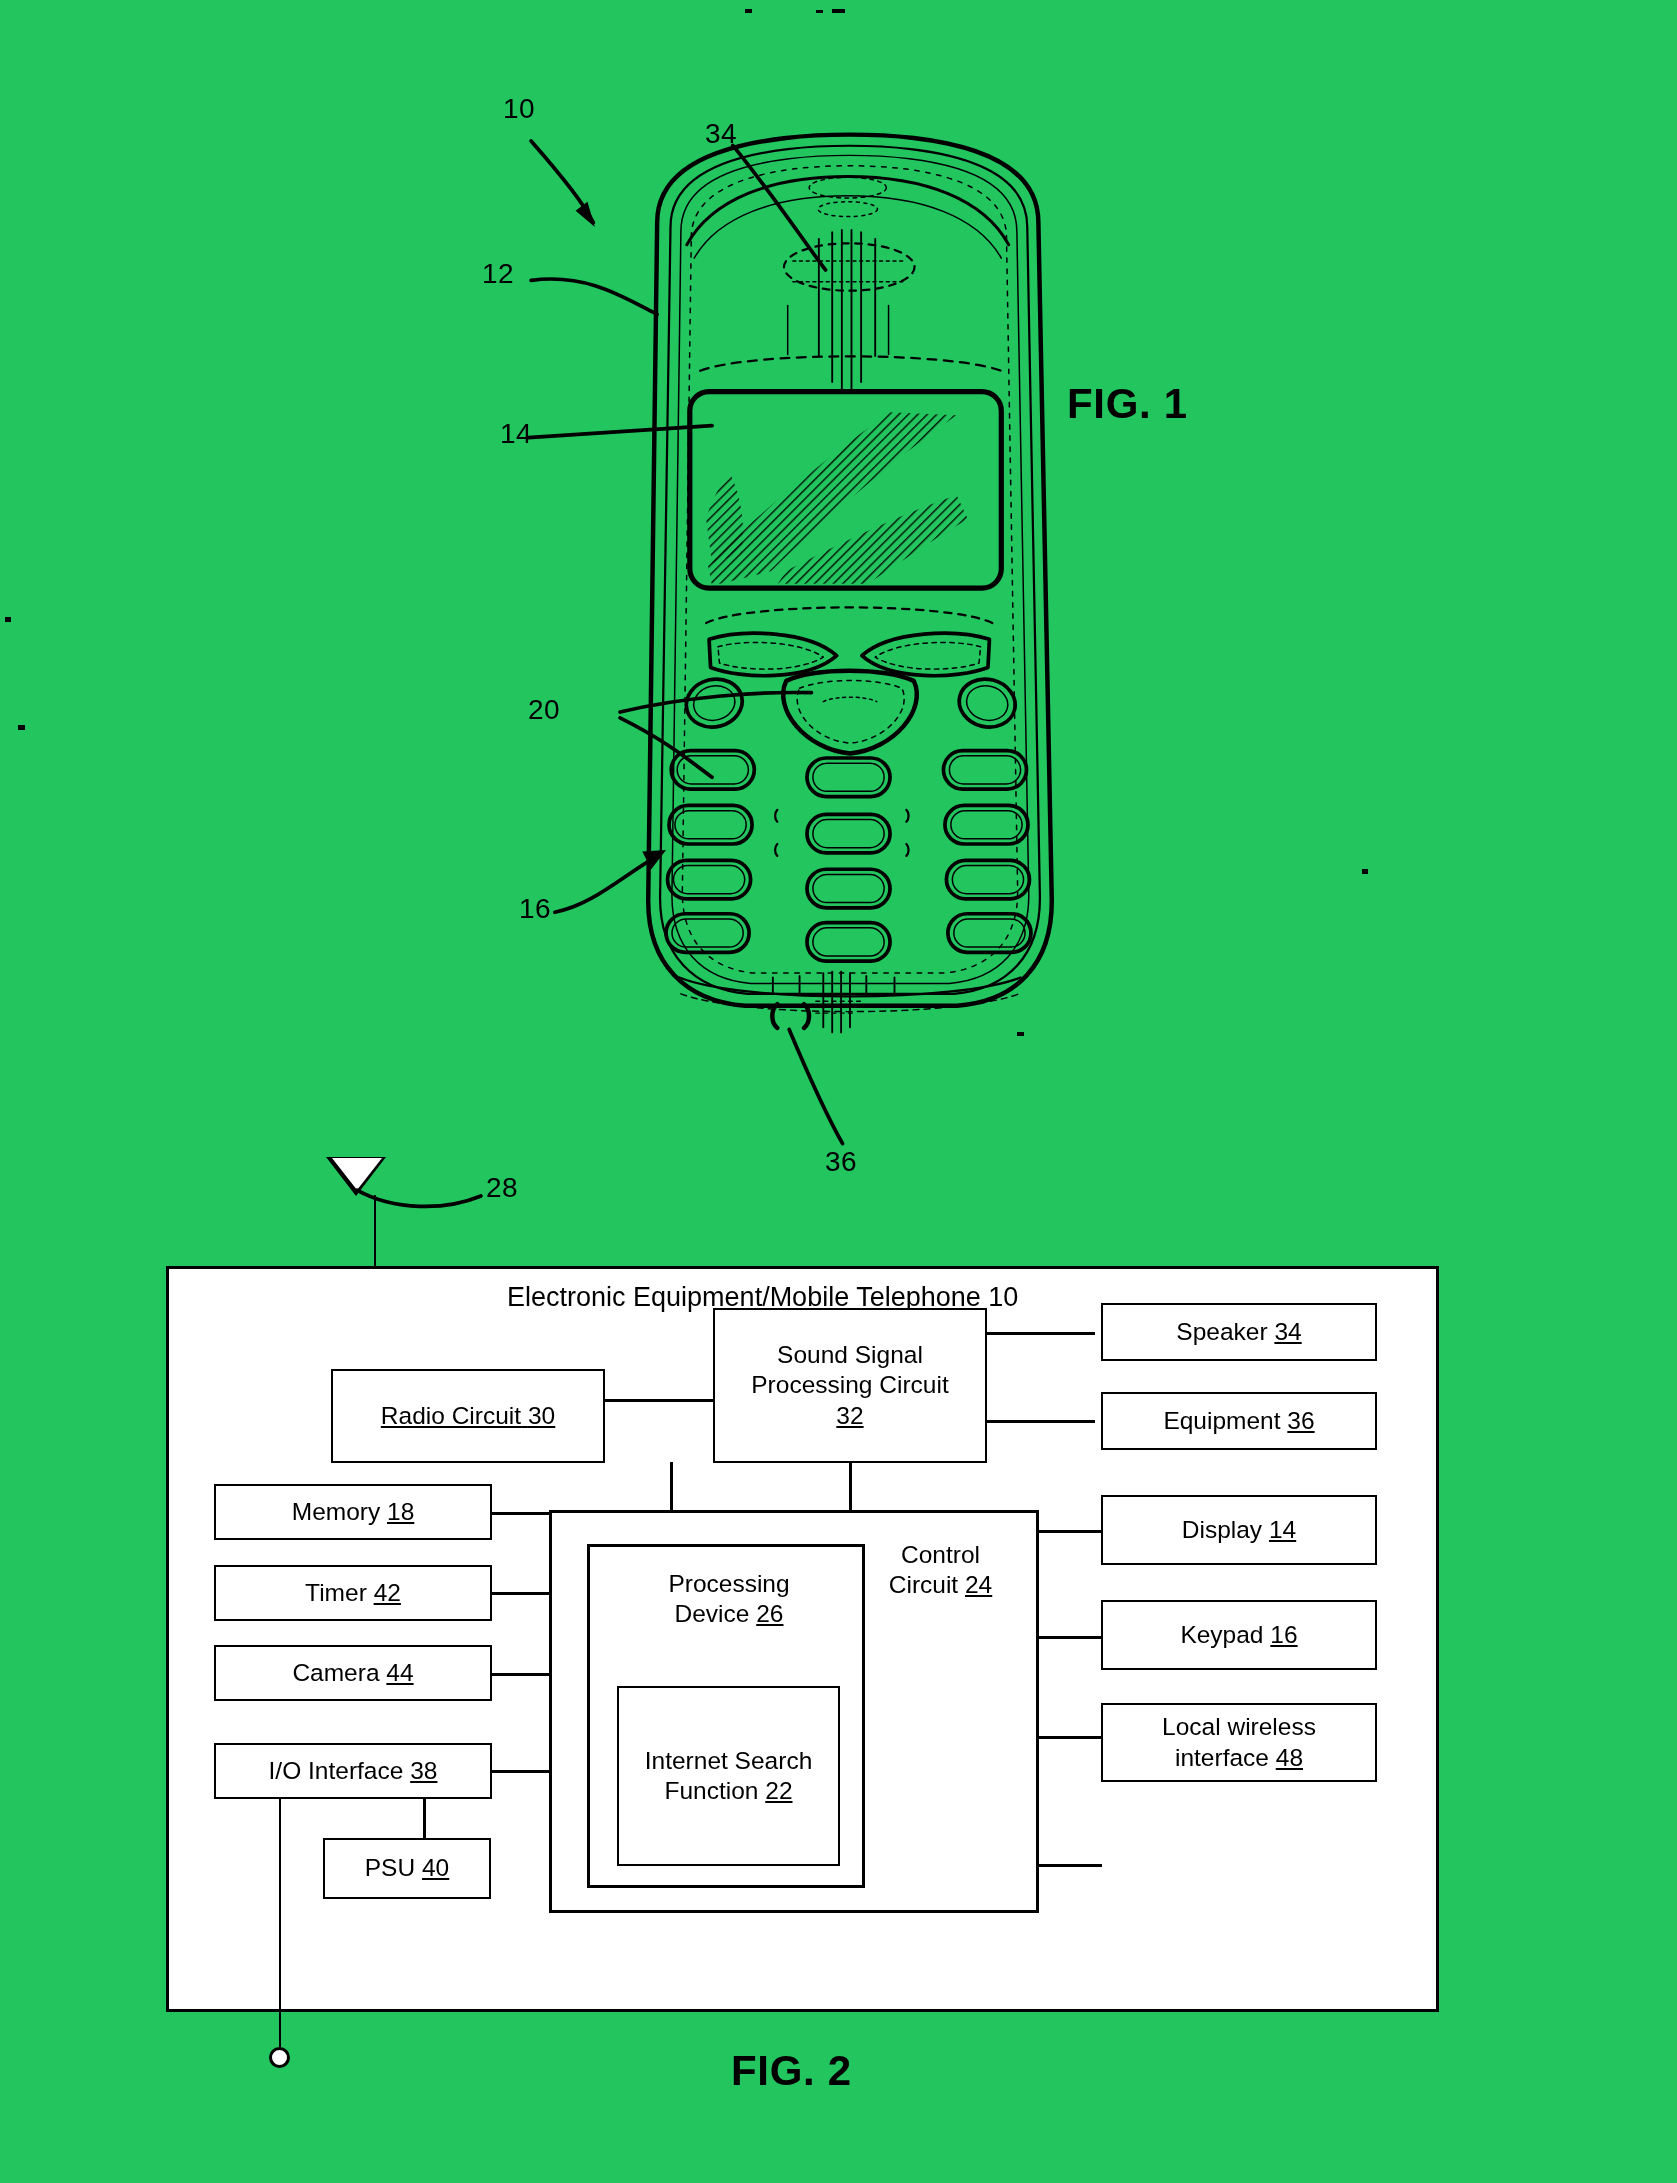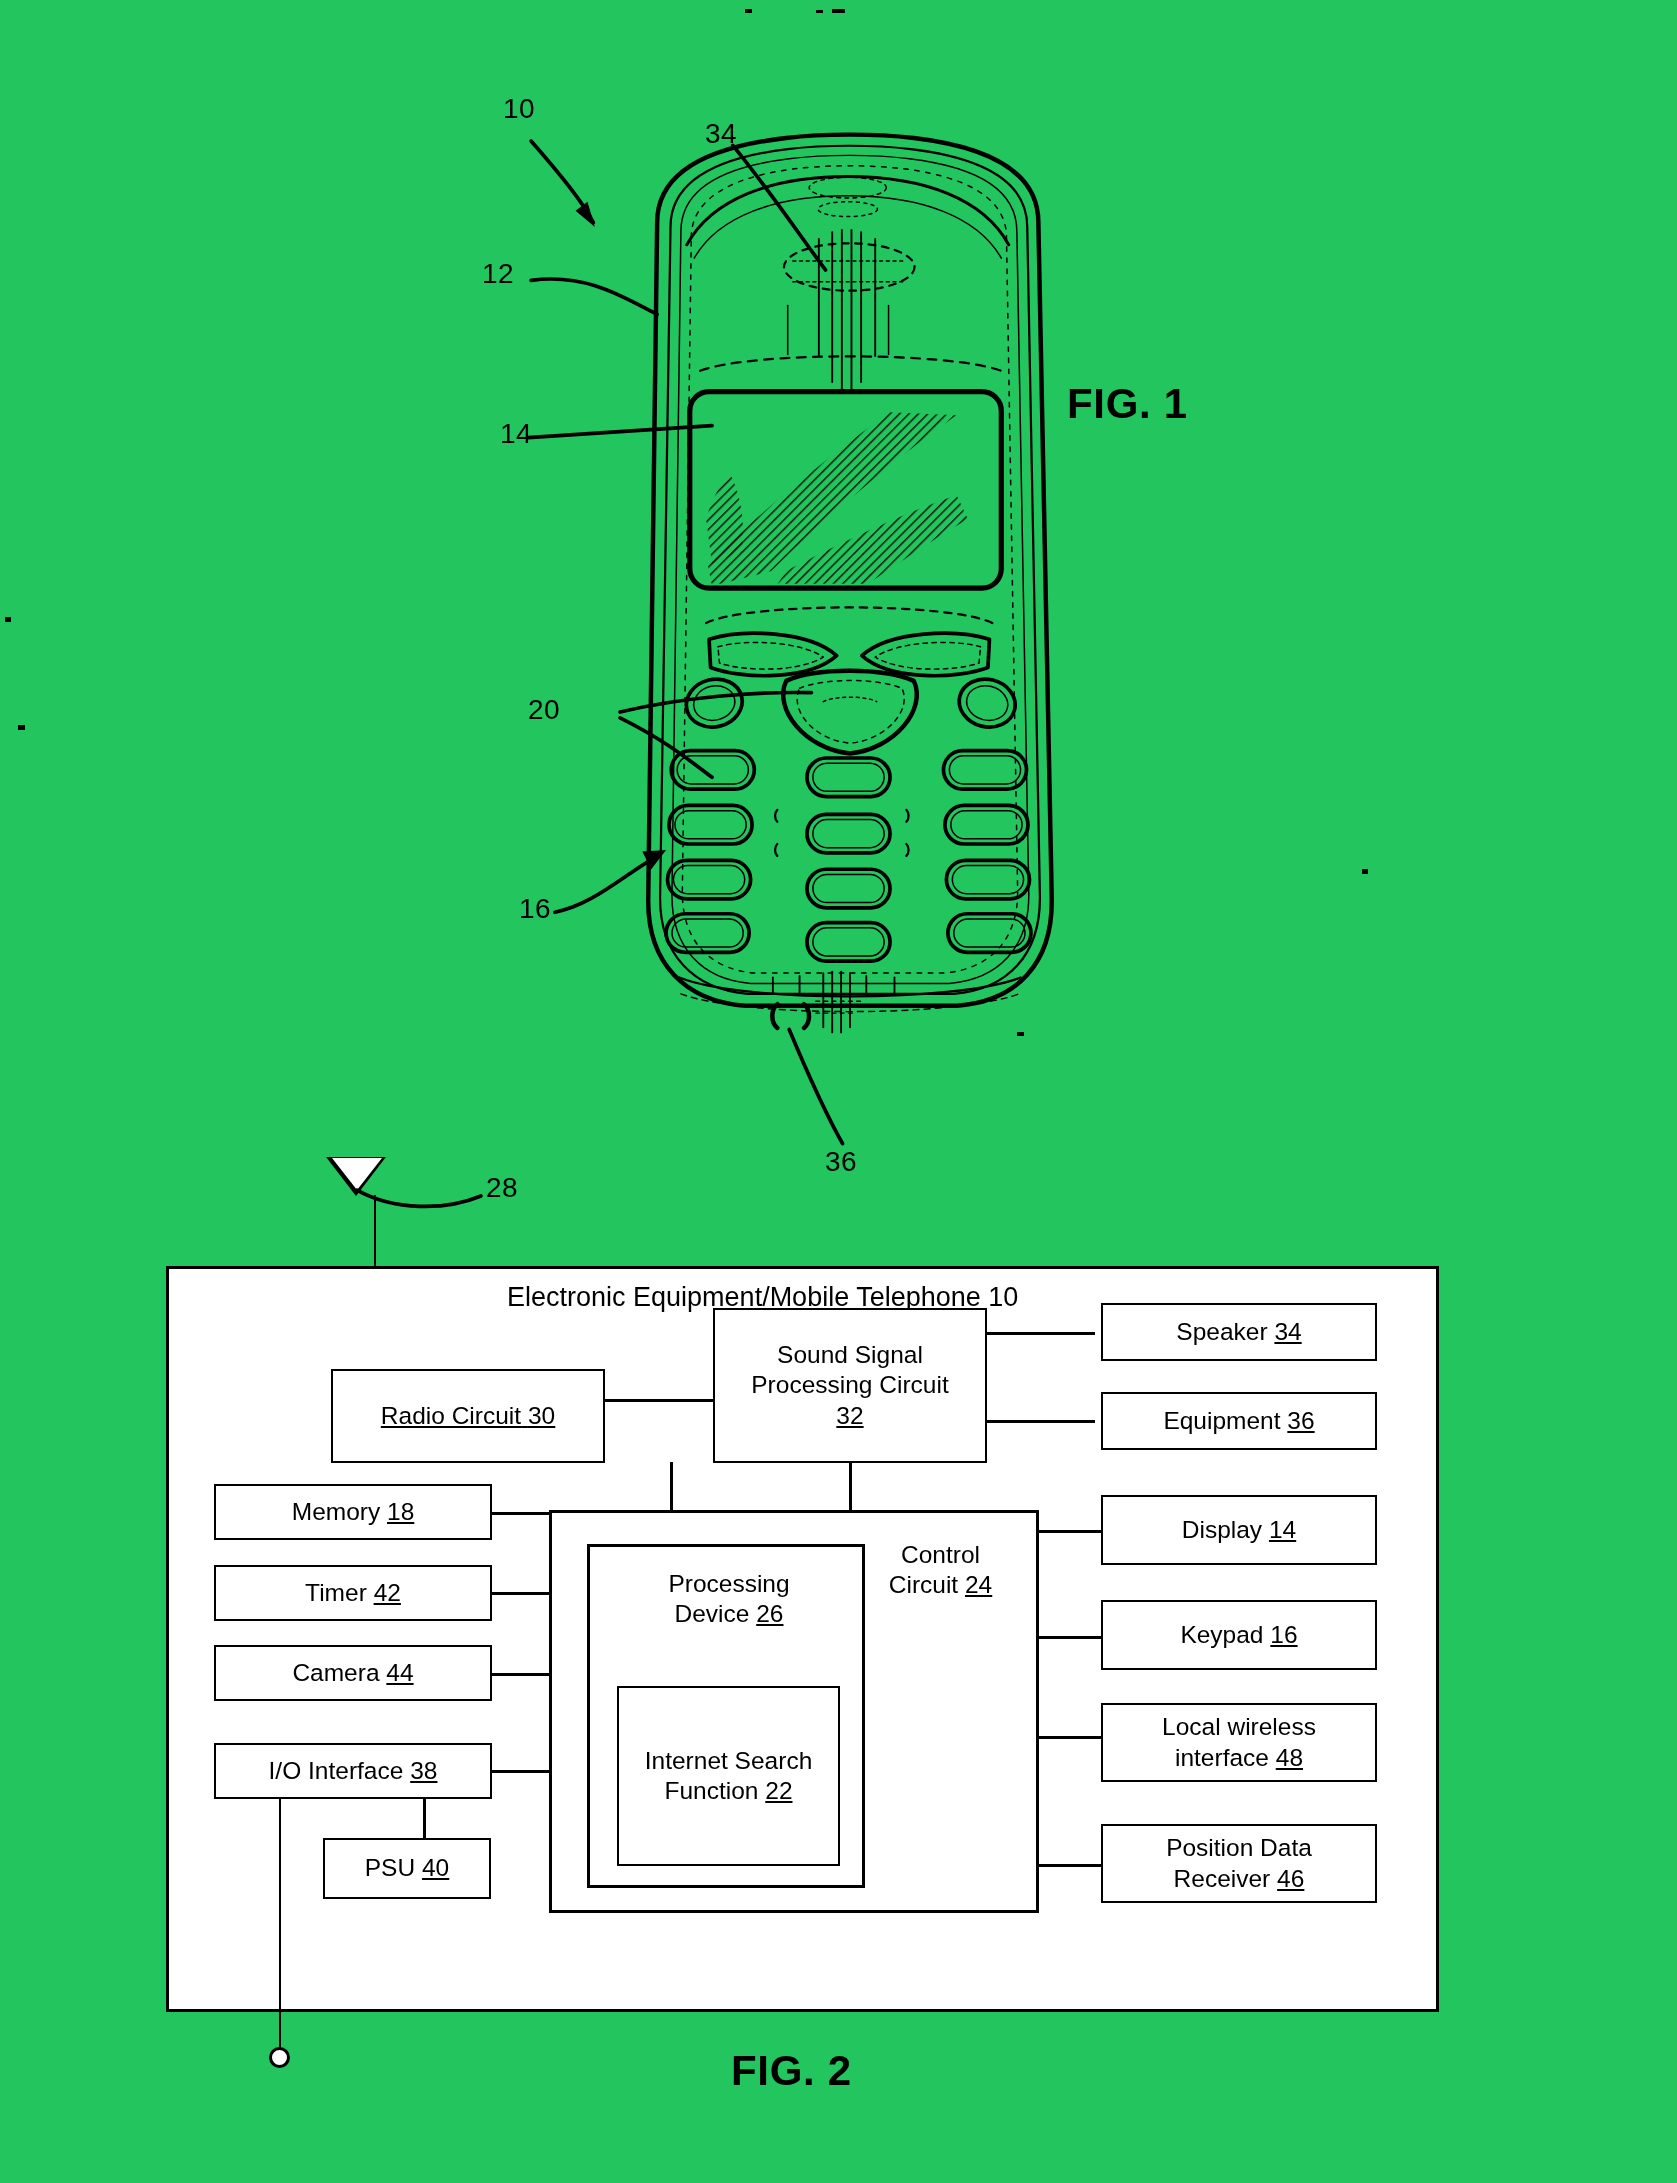--- a/index.html
+++ b/index.html
@@ -501,25 +501,18 @@
     </div>
 
     <div class="blk" style="left:1101px;top:1703px;width:276px;height:79px;">
       <div>
         <span>Local wireless</span><br>
         <span>interface</span>
         <span class="u">48</span>
       </div>
     </div>
 
-    <div class="blk" style="left:1101px;top:1824px;width:276px;height:79px;">
-      <div>
-        <span>Position Data</span><br>
-        <span>Receiver</span>
-        <span class="u">46</span>
-      </div>
-    </div>
 
     <div class="figcaption" style="left:731px;top:2050px;">FIG. 2</div>
   </div>
 
 </div>
 
 
 </body></html>

